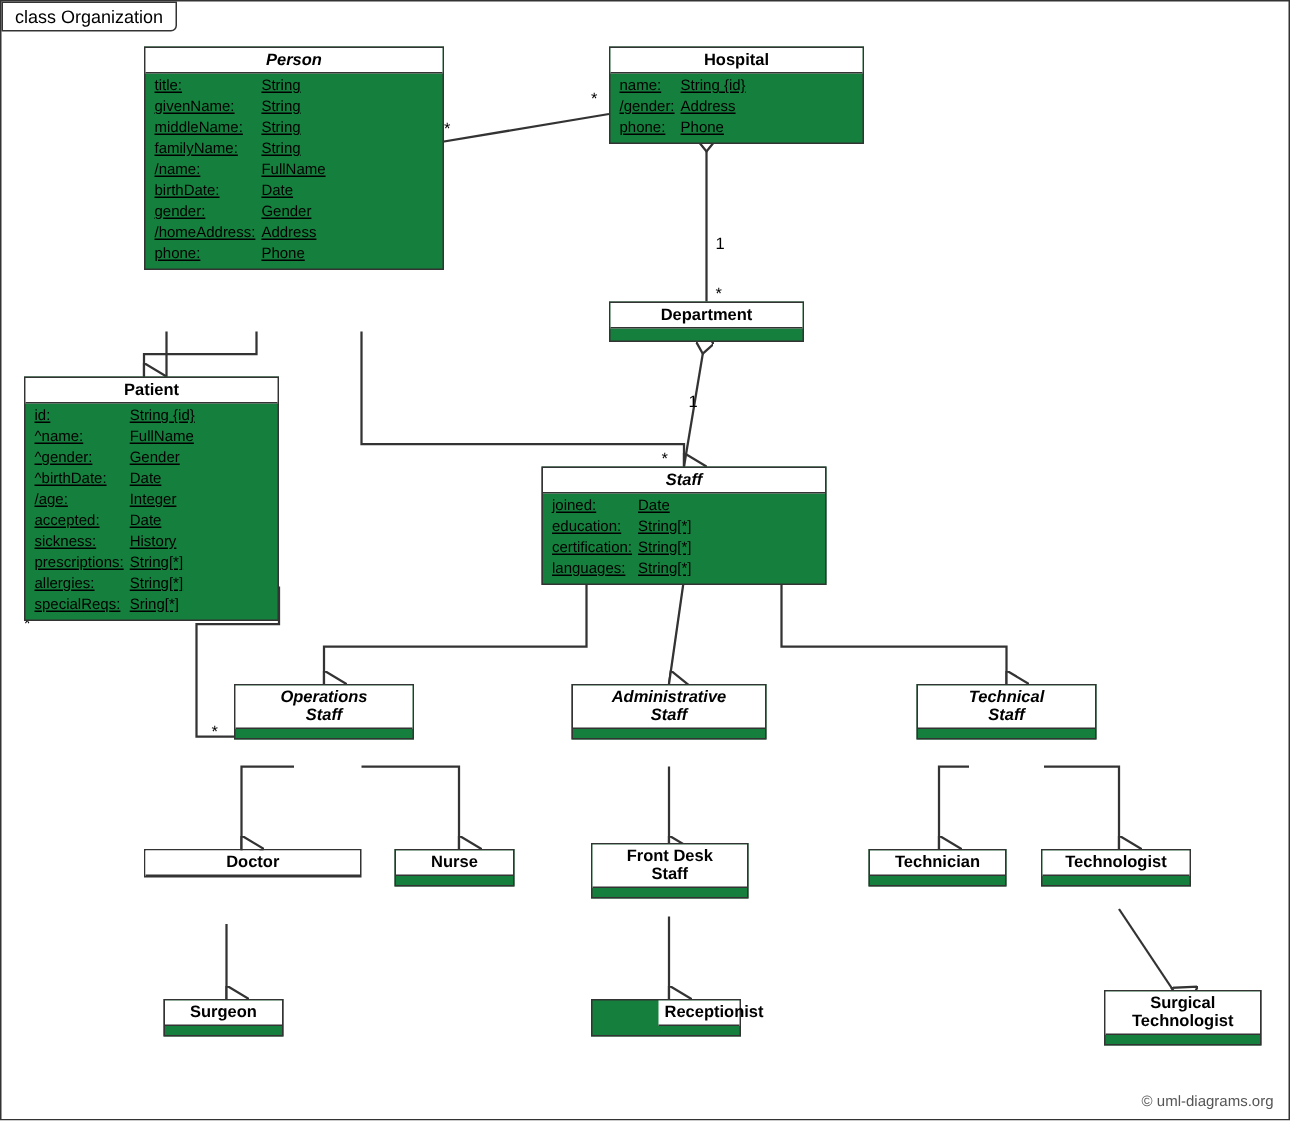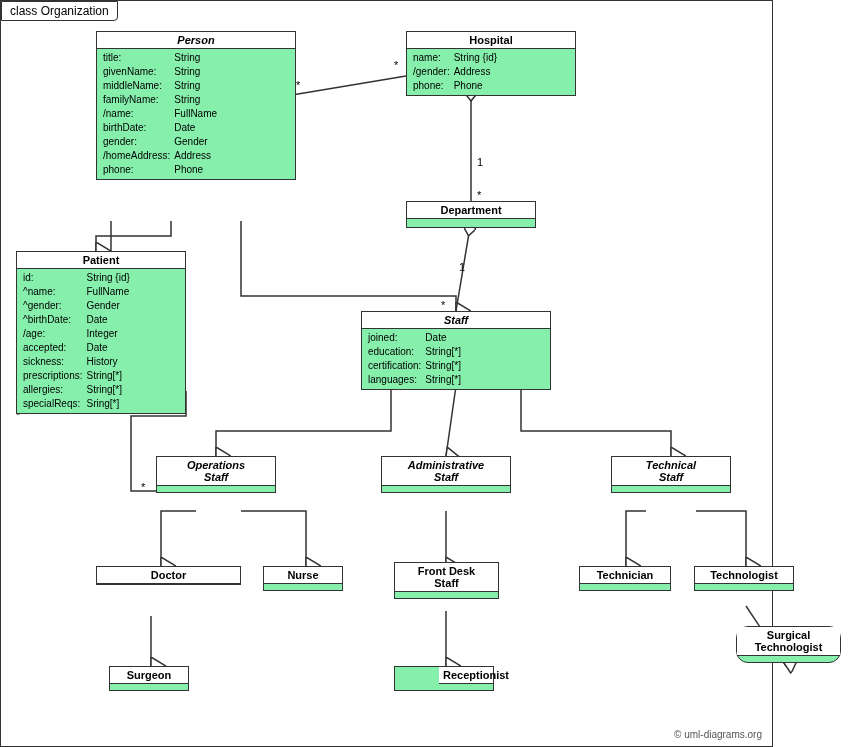--- a/index.html
+++ b/index.html
@@ -6,40 +6,40 @@
     body {
       background: #fff;
       font-family: Arial, sans-serif;
       font-size: 11px;
       width: 860px;
       height: 747px;
       overflow: hidden;
       position: relative;
     }
     .diagram-container {
-      width: 773px;
+      width: 860px;
       height: 747px;
       position: relative;
       border: 1px solid #333;
       background: #fff;
     }
     .diagram-title {
       position: absolute;
       top: 0; left: 0;
       border: 1px solid #333;
       padding: 2px 8px;
       font-size: 12px;
       background: #fff;
       border-top-right-radius: 0;
       border-bottom-right-radius: 4px;
     }
     .uml-class {
       position: absolute;
       border: 1px solid #333;
-      background: #86efac;
+      background: #15803d;
       text-align: left;
     }
     .uml-class-title {
       text-align: center;
       font-weight: bold;
       border-bottom: 1px solid #333;
       padding: 2px 4px;
       background: #fff;
     }
     .uml-class-title.italic {
@@ -51,20 +51,21 @@
       line-height: 1.4;
     }
     .uml-class-body table {
       border-collapse: collapse;
     }
     .uml-class-body td {
       padding: 0 4px 0 0;
       vertical-align: top;
       white-space: nowrap;
       font-size: 10px;
+      text-decoration: underline;
     }
     svg.connections {
       position: absolute;
       top: 0; left: 0;
       width: 860px;
       height: 747px;
       pointer-events: none;
     }
     .copyright {
       position: absolute;
@@ -338,19 +339,19 @@
   <div class="uml-class" style="left:108px;top:665px;width:80px;">
     <div class="uml-class-title">Surgeon</div>
     <div class="uml-class-body" style="height:6px;"></div>
   </div>
 
   <div class="uml-class" style="left:393px;top:665px;width:100px;padding-left:44px;">
     <div class="uml-class-title">Receptionist</div>
     <div class="uml-class-body" style="height:6px;"></div>
   </div>
 
-  <div class="uml-class" style="left:735px;top:625px;width:105px;border-radius:12px;">
+  <div class="uml-class" style="left:735px;top:659px;width:105px;">
     <div class="uml-class-title">Surgical<br>Technologist</div>
     <div class="uml-class-body" style="height:6px;"></div>
   </div>
 
   <div class="copyright">© uml-diagrams.org</div>
 </div>
 
 </body></html>

